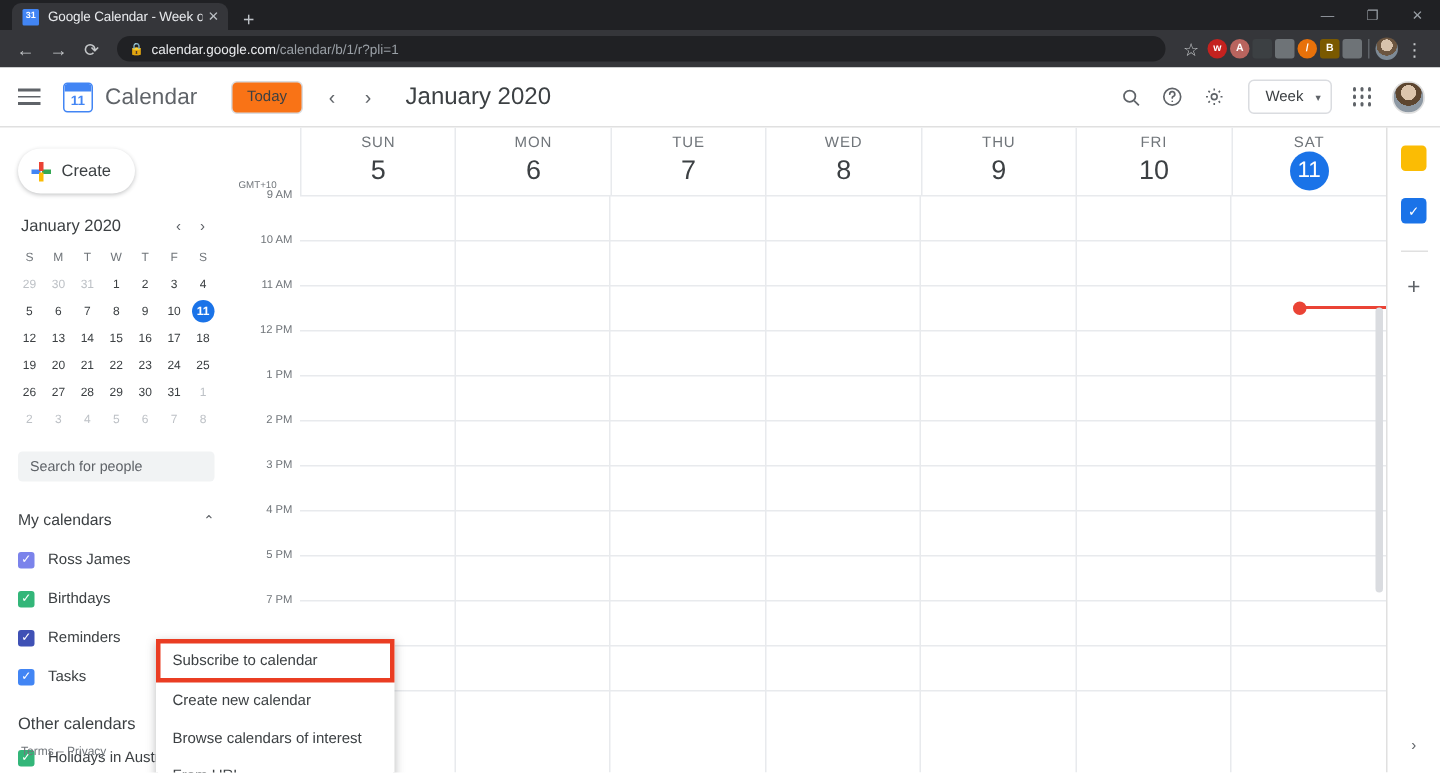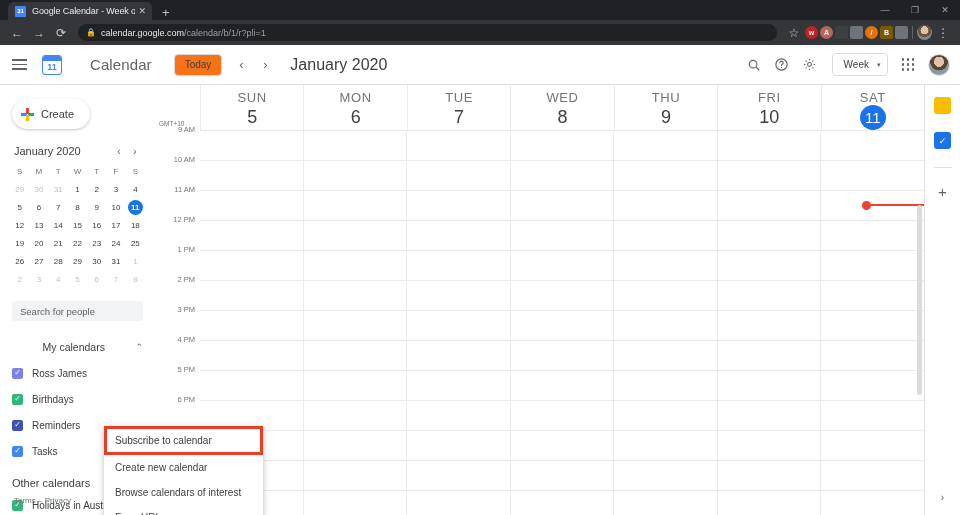--- a/index.html
+++ b/index.html
@@ -81,21 +81,21 @@
   }
   .hamburger { width: 20px; display: flex; flex-direction: column; gap: 3px; cursor: pointer; margin-right: 10px;}
   .hamburger i { display: block; height: 1.5px; background: #5f6368; width: 15px; }
   .gc-logo {
     width: 20px; height: 20px; border-radius: 3px; background: #fff; border: 1.5px solid #4285f4;
     display: flex; align-items: center; justify-content: center; position: relative; margin-right: 8px;
     overflow: hidden;
   }
   .gc-logo::before { content: ""; position: absolute; top: 0; left: 0; right: 0; height: 5px; background: #4285f4; }
   .gc-logo span { font-size: 9px; color: #4285f4; font-weight: bold; margin-top: 4px; }
-  .gc-title { font-size: 15px; color: #5f6368; letter-spacing: 0.1px; margin-left: 20px; }
+  .gc-title { font-size: 15px; color: #5f6368; letter-spacing: 0.1px; }
   .today-btn {
     margin-left: 22px; border: 1px solid #dadce0; border-radius: 4px; height: 22px;
     padding: 0 10px; font-size: 10px; color: #3c4043; background: #f97316;
     display: flex; align-items: center; cursor: pointer;
   }
   .nav-arrow {
     width: 22px; height: 22px; display: flex; align-items: center; justify-content: center;
     color: #5f6368; font-size: 13px; cursor: pointer;
   }
   .nav-arrows { display: flex; margin-left: 8px; gap: 2px; }
@@ -150,21 +150,21 @@
   .mini-day.other { color: #bdc1c6; }
   .mini-day.sel { background: #1a73e8; color: #fff; width: 15px; margin: 0 auto; font-weight: bold; }
 
   .search-people {
     margin: 14px 12px 0 12px; height: 20px; background: #f1f3f4; border-radius: 3px;
     display: flex; align-items: center; padding: 0 8px;
   }
   .search-people span { font-size: 9.5px; color: #5f6368; }
 
   .cal-section { margin: 16px 12px 0 12px; }
-  .cal-section-head { display: flex; align-items: center; height: 20px; cursor: pointer; text-align: center; }
+  .cal-section-head { display: flex; align-items: center; height: 20px; cursor: pointer; }
   .cal-section-head .t { font-size: 10.5px; color: #3c4043; flex: 1; font-weight: 500; }
   .cal-section-head .chev { font-size: 9px; color: #5f6368; }
   .cal-item { display: flex; align-items: center; height: 20px; margin-top: 6px; cursor: pointer; }
   .cbx {
     width: 11px; height: 11px; border-radius: 2px; flex: none; margin-right: 9px;
     display: flex; align-items: center; justify-content: center;
     color: #fff; font-size: 8px; line-height: 1;
   }
   .cal-item .lbl { font-size: 10px; color: #3c4043; white-space: nowrap; }
   .other-head { font-size: 11px; color: #3c4043; margin: 16px 12px 0 12px; font-weight: 500; }
@@ -186,21 +186,21 @@
 
   
   .grid-wrap { flex: 1; position: relative; overflow: hidden; }
   .day-head { display: flex; height: 45px; padding-left: 45px; position: relative; }
   .tz-label { position: absolute; left: 4px; bottom: 3px; font-size: 6.5px; color: #70757a; }
   .day-col-head {
     flex: 1; display: flex; flex-direction: column; align-items: center; justify-content: flex-start;
     padding-top: 5px; border-left: 1px solid #e8eaed;
   }
   .day-col-head:first-child { border-left: none; }
-  .dow { font-size: 13px; color: #70757a; letter-spacing: 0.6px; }
+  .dow { font-size: 10px; color: #70757a; letter-spacing: 0.6px; }
   .dnum { font-size: 18px; color: #3c4043; margin-top: 1px; font-weight: 300; line-height: 22px; }
   .dnum.today {
     background: #1a73e8; color: #fff; width: 26px; height: 26px; border-radius: 50%;
     display: flex; align-items: center; justify-content: center; font-size: 15px;
     margin-top: 0;
   }
 
   .time-grid { position: relative; height: 478px; padding-left: 45px; }
   .hour-row { height: 30px; position: relative; border-top: 1px solid #e8eaed; }
   .hour-label {
@@ -512,23 +512,20 @@
             <div class="hour-row">
               <div class="hour-label">3 PM</div>
             </div>
             <div class="hour-row">
               <div class="hour-label">4 PM</div>
             </div>
             <div class="hour-row">
               <div class="hour-label">5 PM</div>
             </div>
             <div class="hour-row">
-              <div class="hour-label">6 PM</div>
-            </div>
-            <div class="hour-row">
               <div class="hour-label">7 PM</div>
             </div>
             <div class="hour-row">
               <div class="hour-label">8 PM</div>
             </div>
             <div class="hour-row">
               <div class="hour-label">9 PM</div>
             </div>
             <div class="now-line" style="background: rgb(234, 67, 53); top: 74px; left: 711px; right: 0px;">
               <div class="now-dot" style="background: rgb(234, 67, 53);"></div>

